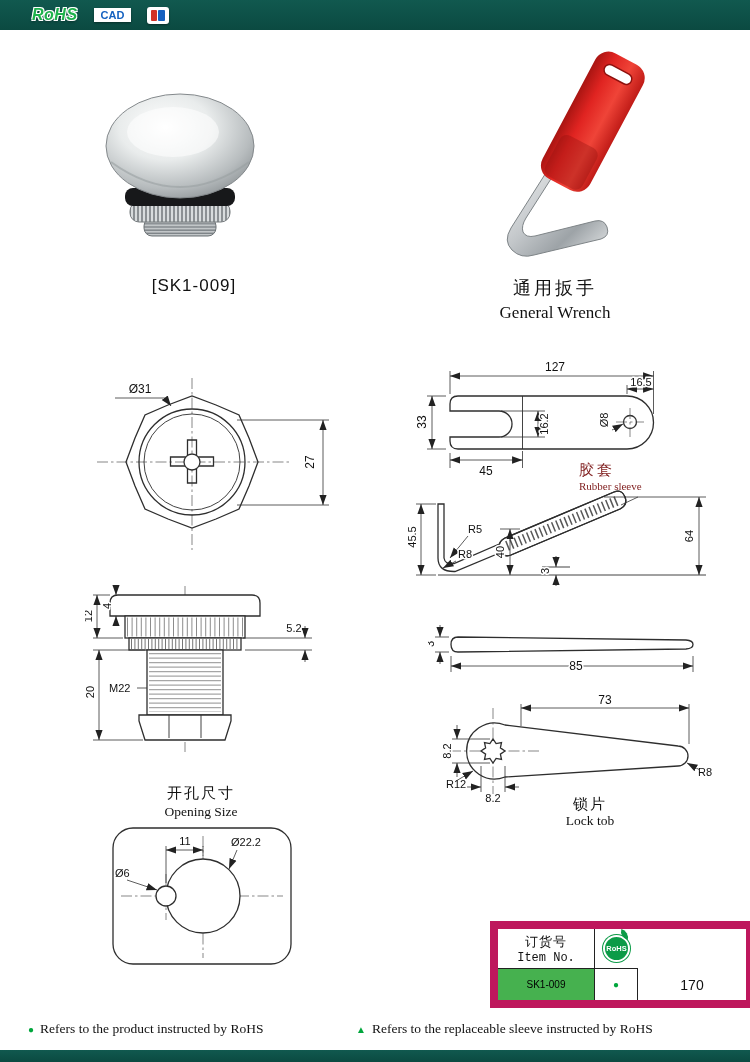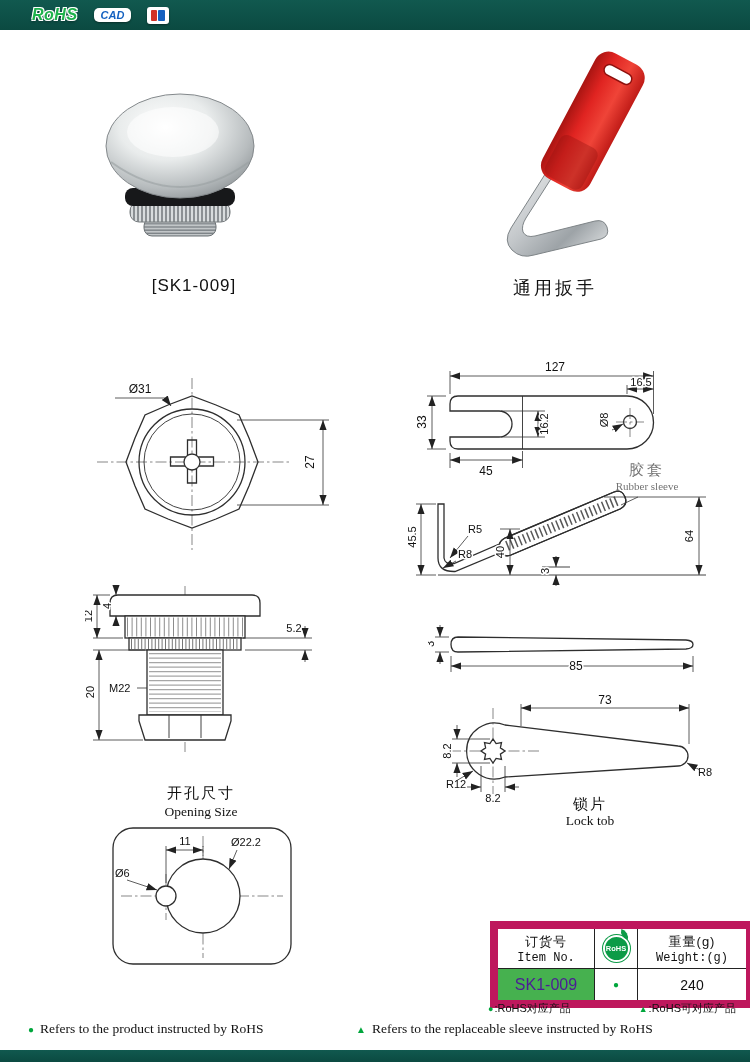--- a/index.html
+++ b/index.html
@@ -1,31 +1,31 @@
 <!DOCTYPE html>
 <html><head>
 <meta charset="utf-8">
 <style>
   *{margin:0;padding:0;box-sizing:border-box}
   body{background:#888}
   .page{position:relative;width:750px;height:1062px;background:#fff;font-family:"Liberation Sans",sans-serif;overflow:hidden;margin:0 auto}
   .topbar{position:absolute;left:0;top:0;width:750px;height:30px;background:linear-gradient(180deg,#11594f,#0b4a41);display:flex;align-items:center;gap:16px;padding-left:32px}
   .rohs-logo{font-style:italic;font-weight:bold;font-size:16px;color:#1fb24c;letter-spacing:.5px;
     text-shadow:-1px -1px 0 #fff,1px -1px 0 #fff,-1px 1px 0 #fff,1px 1px 0 #fff,0 2px 3px rgba(0,0,0,.45)}
-  .cad-badge{background:#fff;border-radius:5px;padding:1px 7px;font-size:11px;font-weight:bold;font-style:italic;color:#1461c0;box-shadow:0 1px 2px rgba(0,0,0,.4)}
+  .cad-badge{background:#fff;border-radius:0;padding:1px 7px;font-size:11px;font-weight:bold;color:#1461c0;box-shadow:0 1px 2px rgba(0,0,0,.4)}
   .cert-icon{width:22px;height:17px;border-radius:3px;background:#fff;position:relative;box-shadow:0 1px 2px rgba(0,0,0,.4)}
   .cert-icon::before{content:"";position:absolute;left:4px;top:3px;width:6px;height:11px;background:#d23327;border-radius:1px}
   .cert-icon::after{content:"";position:absolute;right:4px;top:3px;width:7px;height:11px;background:#1461c0;border-radius:1px}
   .bottombar{position:absolute;left:0;bottom:0;width:750px;height:12px;background:linear-gradient(180deg,#11594f,#0b4a41)}
 
   .dwg{position:absolute}
   .caption-lock{position:absolute;left:109px;top:276px;width:170px;text-align:center;font-size:17px;letter-spacing:1px;color:#111}
   .caption-wrench-cn{position:absolute;left:470px;top:276px;width:170px;text-align:center;font-size:18px;letter-spacing:3px;color:#111}
   .caption-wrench-en{position:absolute;left:470px;top:303px;width:170px;text-align:center;font-family:"Liberation Serif",serif;font-size:17px;color:#111}
-  .sleeve-label{position:absolute;left:597px;top:461px;width:100px;text-align:center;color:#737373}
+  .sleeve-label{position:absolute;left:579px;top:461px;width:100px;text-align:left;color:#7f1d1d}
   .sleeve-cn{font-size:15px;letter-spacing:3px;display:block}
   .sleeve-en{font-family:"Liberation Serif",serif;font-size:11px;display:block}
 
   
   .part{fill:none;stroke:#2e2e2e;stroke-width:1.3}
   .thin{fill:none;stroke:#2e2e2e;stroke-width:.9}
   .dl{fill:none;stroke:#333;stroke-width:.8}
   .cl{fill:none;stroke:#555;stroke-width:.7;stroke-dasharray:11 3 2.5 3}
   .dim{font:12px "Liberation Sans",sans-serif;fill:#111;paint-order:stroke;stroke:#fff;stroke-width:3px;stroke-linejoin:round}
   .dims{font:11px "Liberation Sans",sans-serif;fill:#111;paint-order:stroke;stroke:#fff;stroke-width:3px;stroke-linejoin:round}
@@ -36,21 +36,21 @@
   .spec-table{position:absolute;left:490px;top:921px;width:264px;border:8px solid #be185d;background:#fff}
   .spec-row{display:flex}
   .spec-cell{border-right:1px solid #222;display:flex;flex-direction:column;align-items:center;justify-content:center}
   .spec-cell:last-child{border-right:none}
   .c1{width:97px}.c2{width:43px}.c3{flex:1}
   .spec-head .spec-cell{height:40px;border-bottom:1px solid #222}
   .spec-data .spec-cell{height:31px}
   .cnx{font-size:13px;color:#111;letter-spacing:1px}
   .enx{font-size:12px;font-family:Liberation Mono, monospace;color:#111}
   .item-cell{background:#46b14f}
-  .item-no{font-size:16px;color:#4c1d95}
+  .item-no{font-size:10px;color:#000000}
   .weight-val{font-size:14px;color:#111}
   .rohs-badge{width:27px;height:27px;border-radius:50%;background:#0c9b47;color:#fff;font-size:7.5px;font-weight:bold;display:flex;align-items:center;justify-content:center;position:relative;box-shadow:inset 0 0 0 2px #fff,0 0 0 1px #0c9b47}
   .rohs-badge::after{content:"";position:absolute;top:-5px;right:1px;width:9px;height:9px;background:#0c9b47;border-radius:0 100% 0 100%;transform:rotate(15deg)}
   .dot-green{color:#00a63c;font-size:10px}
 
   .legend{position:absolute;left:488px;top:1001px;width:248px;display:flex;justify-content:space-between;font-size:11px;color:#111}
   .legend .mark{color:#00a63c;font-size:9px;margin-right:1px}
   .footnote{position:absolute;top:1021px;font-family:"Liberation Serif",serif;font-size:13.5px;color:#111;display:flex;align-items:center;gap:6px;white-space:nowrap}
   .fn-left{left:28px}.fn-right{left:356px}
   .footnote .mark{font-family:"Liberation Sans",sans-serif;color:#00a63c;font-size:10px}
@@ -116,20 +116,21 @@
       </linearGradient>
     </defs>
     <path d="M 84,120 L 46,180 Q 38,193 47,202 Q 56,211 69,207 L 136,191 Q 145,188 142,179 Q 139,171 130,173 L 70,188 Q 61,190 58,184 Q 56,178 61,170 L 98,112 Z" fill="url(#steelg)" stroke="#7e8487" stroke-width="1"></path>
     <g transform="rotate(28 126 75)">
       <rect x="100" y="2" width="54" height="142" rx="15" fill="url(#redg)"></rect>
       <rect x="112" y="14" width="30" height="11" rx="5.5" fill="#fff" stroke="#8e100d" stroke-width="1.5"></rect>
       <rect x="106" y="96" width="42" height="46" rx="8" fill="#8e100d" opacity="0.35"></rect>
     </g>
   </svg>
   <div class="caption-wrench-cn">通用扳手</div>
+  <div class="caption-wrench-en">General Wrench</div>
 
   <svg class="dwg" style="left:85px;top:368px" width="260" height="200" viewBox="0 0 260 200">
     <line class="cl" x1="12" y1="94" x2="206" y2="94"></line>
     <line class="cl" x1="107" y1="10" x2="107" y2="182"></line>
     <polygon class="part" points="173,94 164,118 154,141 131,151 107,160 83,151 60,141 50,118 41,94 50,70 60,47 83,37 107,28 131,37 154,47 164,70"></polygon>
     <circle class="part" cx="107" cy="94" r="53"></circle>
     <circle class="thin" cx="107" cy="94" r="48"></circle>
     <path class="part" d="M 102.5,72 h9 v17 h17 v9 h-17 v17 h-9 v-17 h-17 v-9 h17 z"></path>
     <circle class="part" cx="107" cy="94" r="8" style="fill:#fff"></circle>
     <g>
@@ -309,46 +310,34 @@
 
   <div class="spec-table">
     <div class="spec-row spec-head">
       <div class="spec-cell c1">
         <span class="cnx">订货号</span>
         <span class="enx">Item No.</span>
       </div>
       <div class="spec-cell c2">
         <span class="rohs-badge">RoHS</span>
       </div>
-      <div class="spec-cell c3">
-        <span class="cnx">重量(g)</span>
-        <span class="enx">Weight:(g)</span>
-      </div>
     </div>
     <div class="spec-row spec-data">
       <div class="spec-cell c1 item-cell">
         <span class="item-no">SK1-009</span>
       </div>
       <div class="spec-cell c2">
         <span class="dot-green">●</span>
       </div>
       <div class="spec-cell c3">
-        <span class="weight-val">240</span>
+        <span class="weight-val">170</span>
       </div>
     </div>
   </div>
 
-  <div class="legend">
-    <span class="legend-item">
-      <span class="mark">●</span><span>:RoHS对应产品</span>
-    </span>
-    <span class="legend-item">
-      <span class="mark">▲</span><span>:RoHS可对应产品</span>
-    </span>
-  </div>
 
   <div class="footnote fn-left">
     <span class="mark">●</span>
     <span>Refers to the product instructed by RoHS</span>
   </div>
   <div class="footnote fn-right">
     <span class="mark">▲</span>
     <span>Refers to the replaceable sleeve instructed by RoHS</span>
   </div>
 

